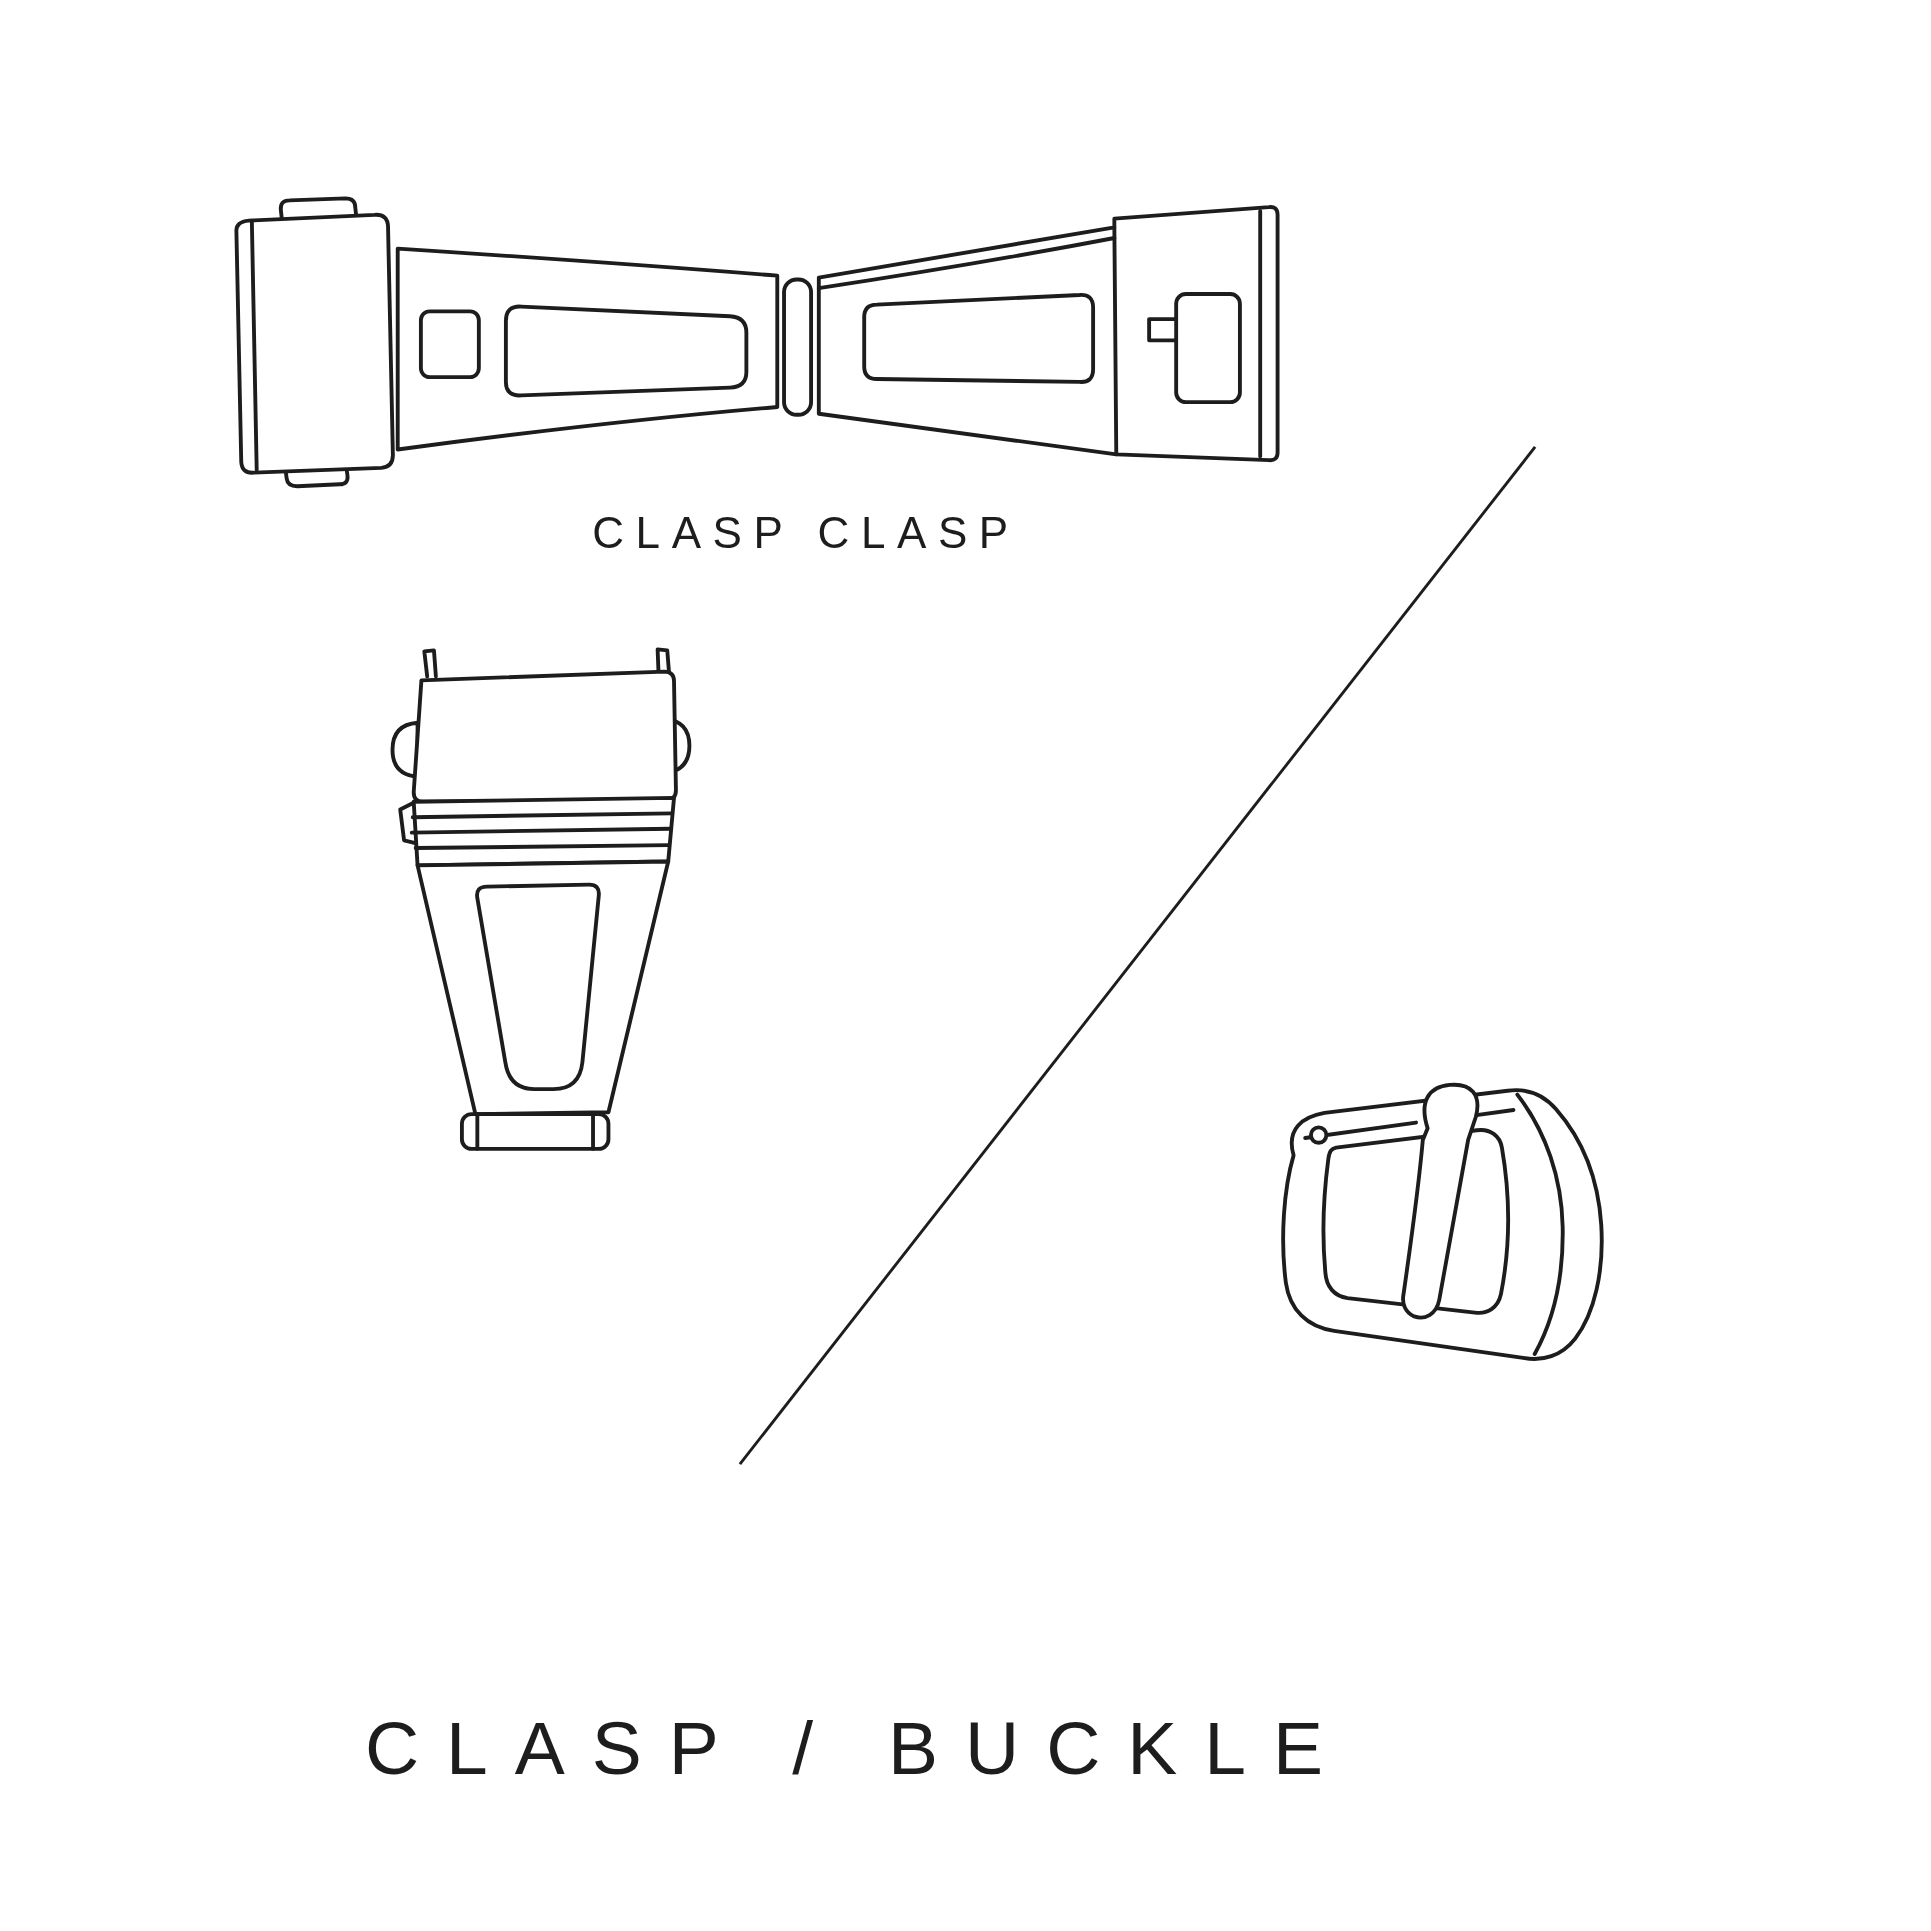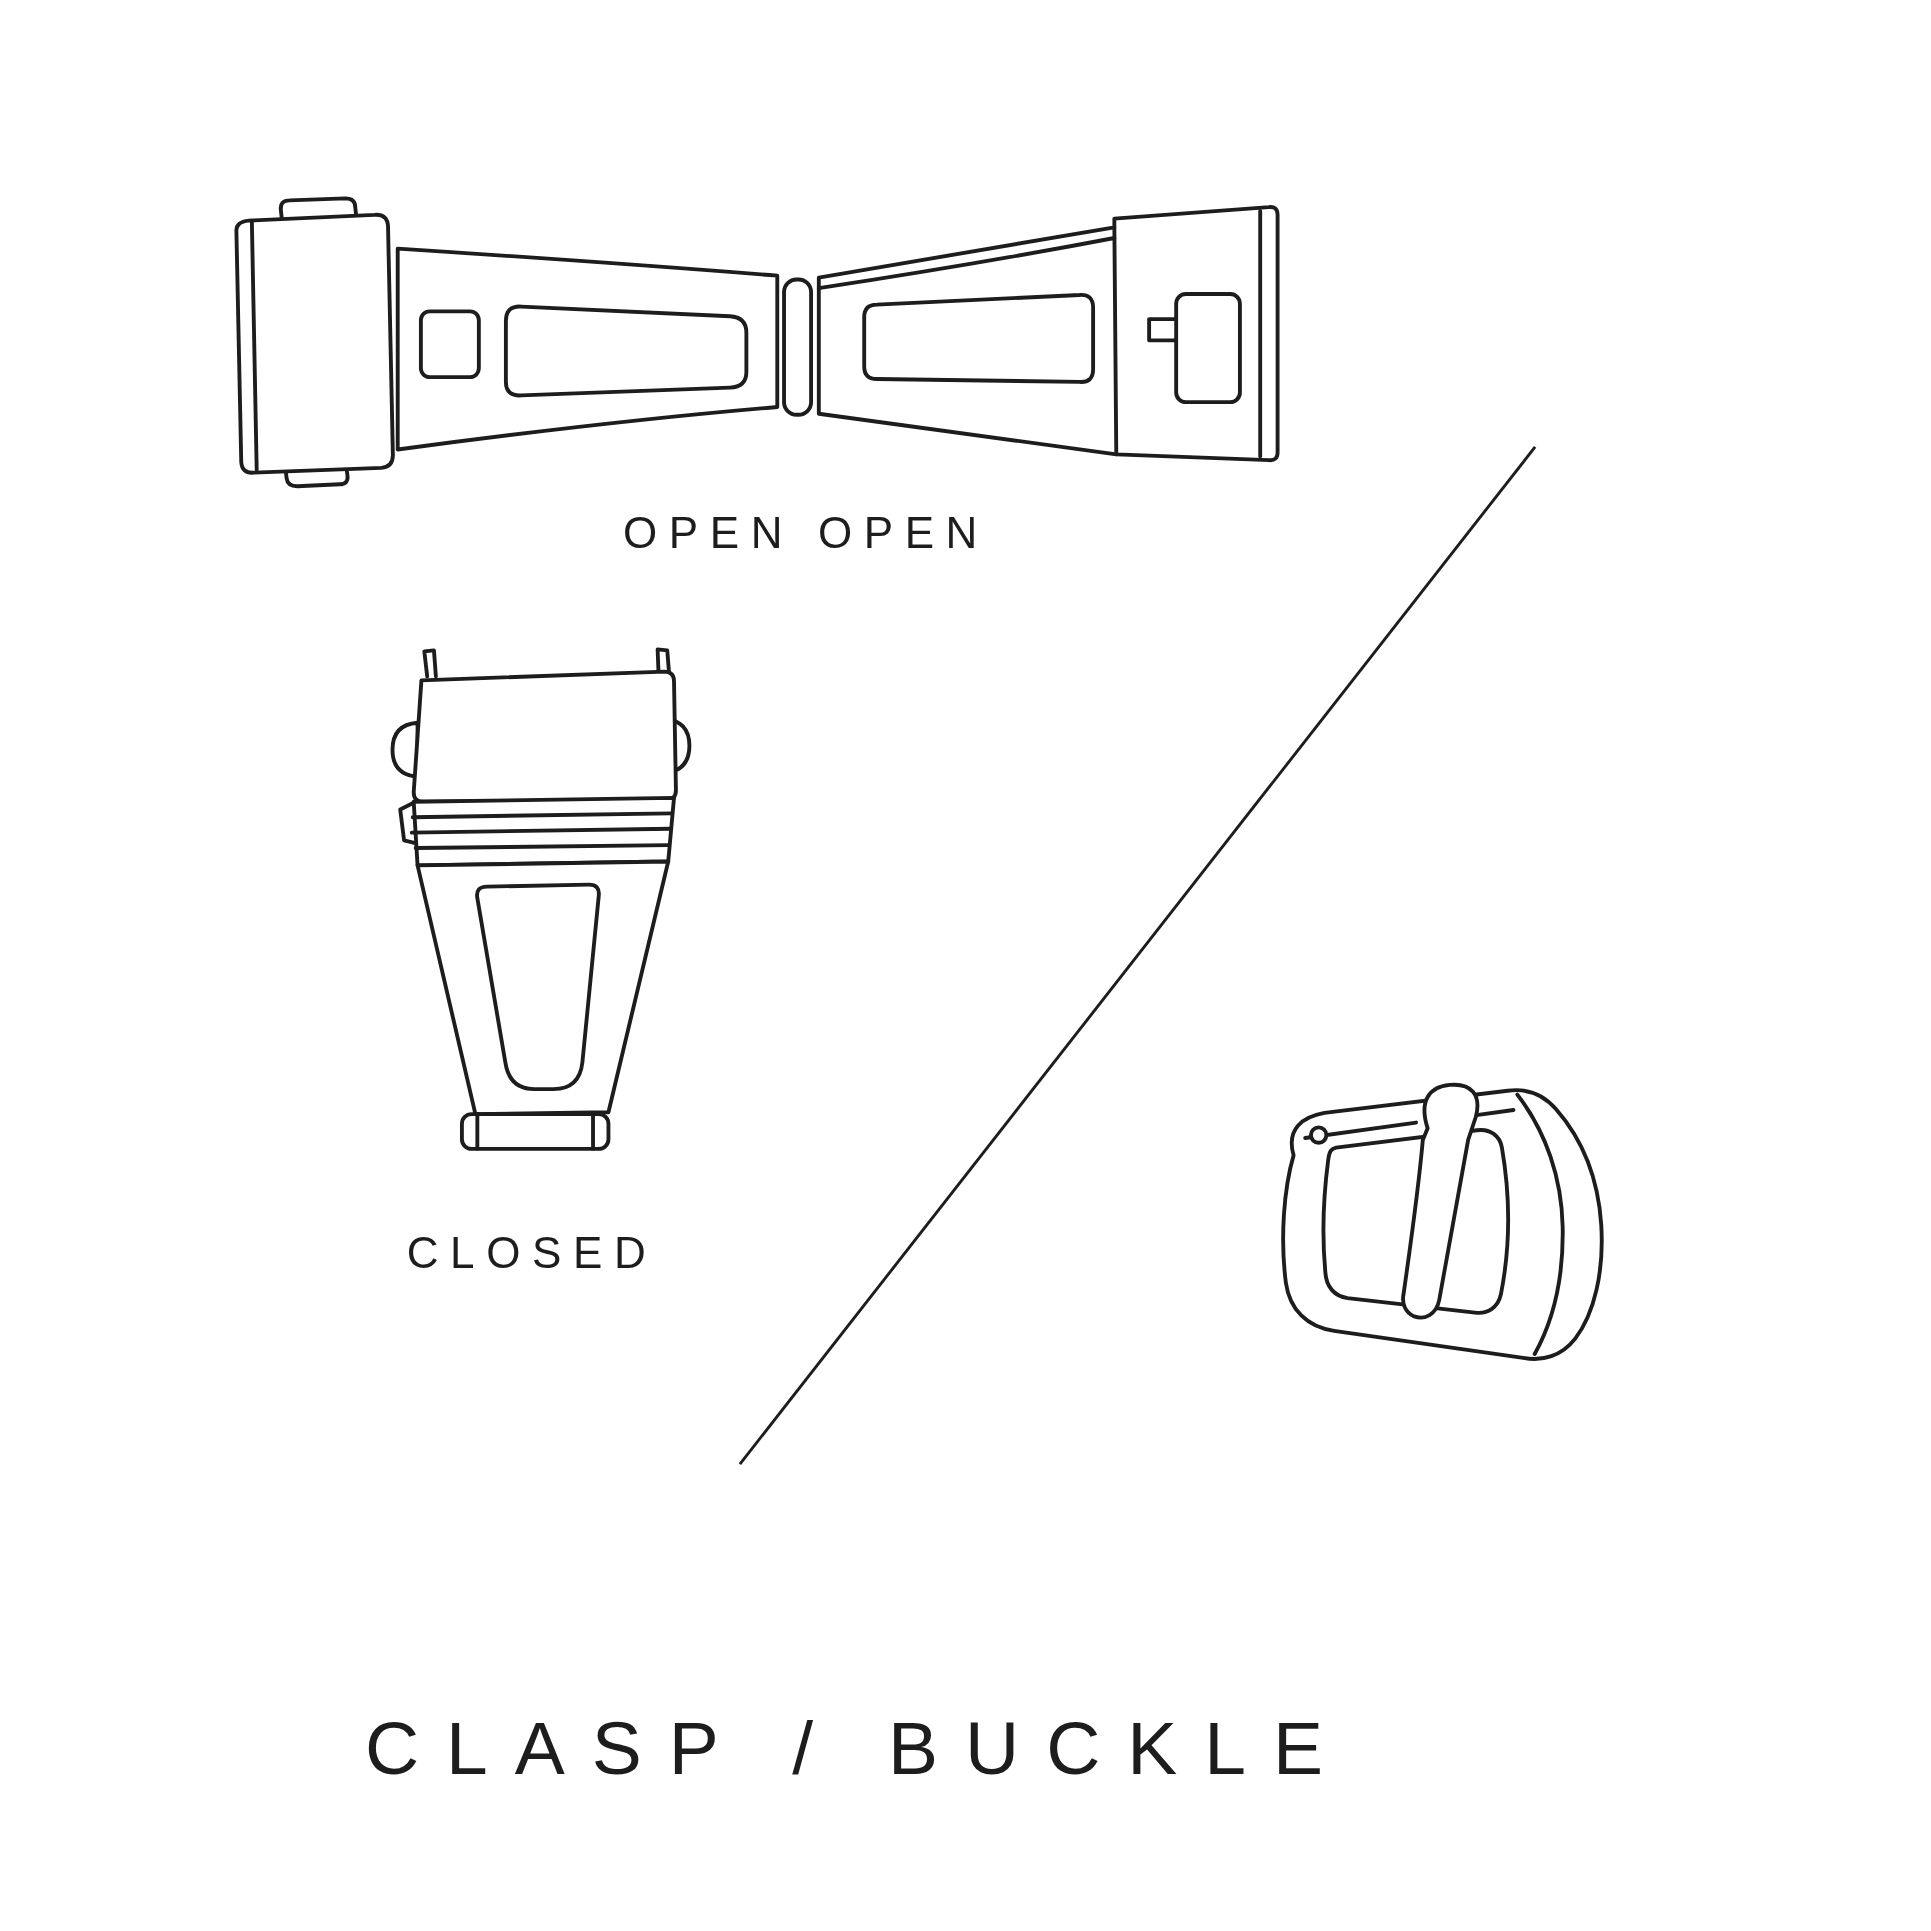--- a/index.html
+++ b/index.html
@@ -61,21 +61,21 @@
         <path d="M620,112 Q790,86 926,60" fill="none"></path>
         <path d="M926,49 L928,284" fill="none"></path>
         <path d="M680,129 L890,119 Q904,118 904,132 L904,196 Q904,210 890,209 L680,206 Q667,206 667,193 L667,142 Q667,129 680,129 Z" fill="none"></path>
         <rect x="990" y="118" width="66" height="112" rx="10"></rect>
         <path d="M990,166 L962,166 L962,144 L990,144" fill="none"></path>
         <path d="M1077,32 L1077,286" fill="none"></path>
       </g>
     </g>
   </svg>
 
-  <div class="caption label" style="left:420px; top:508px; width:772px;">OPEN OPEN</div>
+  <div class="caption label" style="left:420px; top:508px; width:772px;">CLASP CLASP</div>
 
   <svg class="illo" style="left:379px; top:647px;" width="322" height="539" viewBox="0 0 334 558">
     <g fill="#ffffff" stroke="currentColor" stroke-width="4" stroke-linejoin="round" stroke-linecap="round">
       <path d="M50,30 L47,4 L57,3 L59,30"></path>
       <path d="M290,28 L289,2 L299,3 L301,28"></path>
       <path d="M40,78 Q14,80 14,106 Q14,132 40,134 Z"></path>
       <path d="M296,74 Q322,76 322,102 Q322,128 296,130 Z"></path>
       <path d="M44,34 L296,25 Q306,25 306,35 L308,148 Q308,158 298,158 L46,160 Q36,160 36,150 Z"></path>
       <path d="M38,160 L22,168 L26,200 L42,204 Z"></path>
       <g>
@@ -89,21 +89,20 @@
         <path d="M112,248 L218,246 Q229,246 228,257 L211,430 Q208,458 181,458 L161,458 Q135,458 131,430 L102,260 Q100,248 112,248 Z" fill="none"></path>
       </g>
       <g>
         <rect x="86" y="484" width="152" height="36" rx="10"></rect>
         <path d="M102,484 L102,520" fill="none"></path>
         <path d="M222,484 L222,520" fill="none"></path>
       </g>
     </g>
   </svg>
 
-  <div class="caption label" style="left:146px; top:1228px; width:772px;">CLOSED</div>
 
   <svg class="illo" style="left:737px; top:444px;" width="801" height="1023" viewBox="0 0 830 1060">
     <line x1="827" y1="3" x2="3" y2="1057" stroke="currentColor" stroke-width="3"></line>
   </svg>
 
   <svg class="illo" style="left:1228px; top:1078px;" width="407" height="336" viewBox="0 0 422 348">
     <g fill="#ffffff" stroke="currentColor" stroke-width="4" stroke-linejoin="round" stroke-linecap="round">
       <path d="M68,80 C60,52 78,40 100,36 L290,13 C312,10 328,18 340,32 C368,64 384,106 387,152 C390,200 380,244 360,270 C346,288 326,294 306,290 L110,262 C82,258 64,240 60,212 C54,166 58,114 68,80 Z"></path>
       <path d="M300,17 C330,56 346,104 347,154 C348,204 338,250 318,286" fill="none"></path>
       <path d="M112,72 L258,54 C272,52 282,60 284,72 C293,124 292,178 283,224 C280,238 269,245 256,243 L124,228 C110,226 102,216 101,202 C97,160 100,114 104,84 C105,76 107,73 112,72 Z" fill="none"></path>

